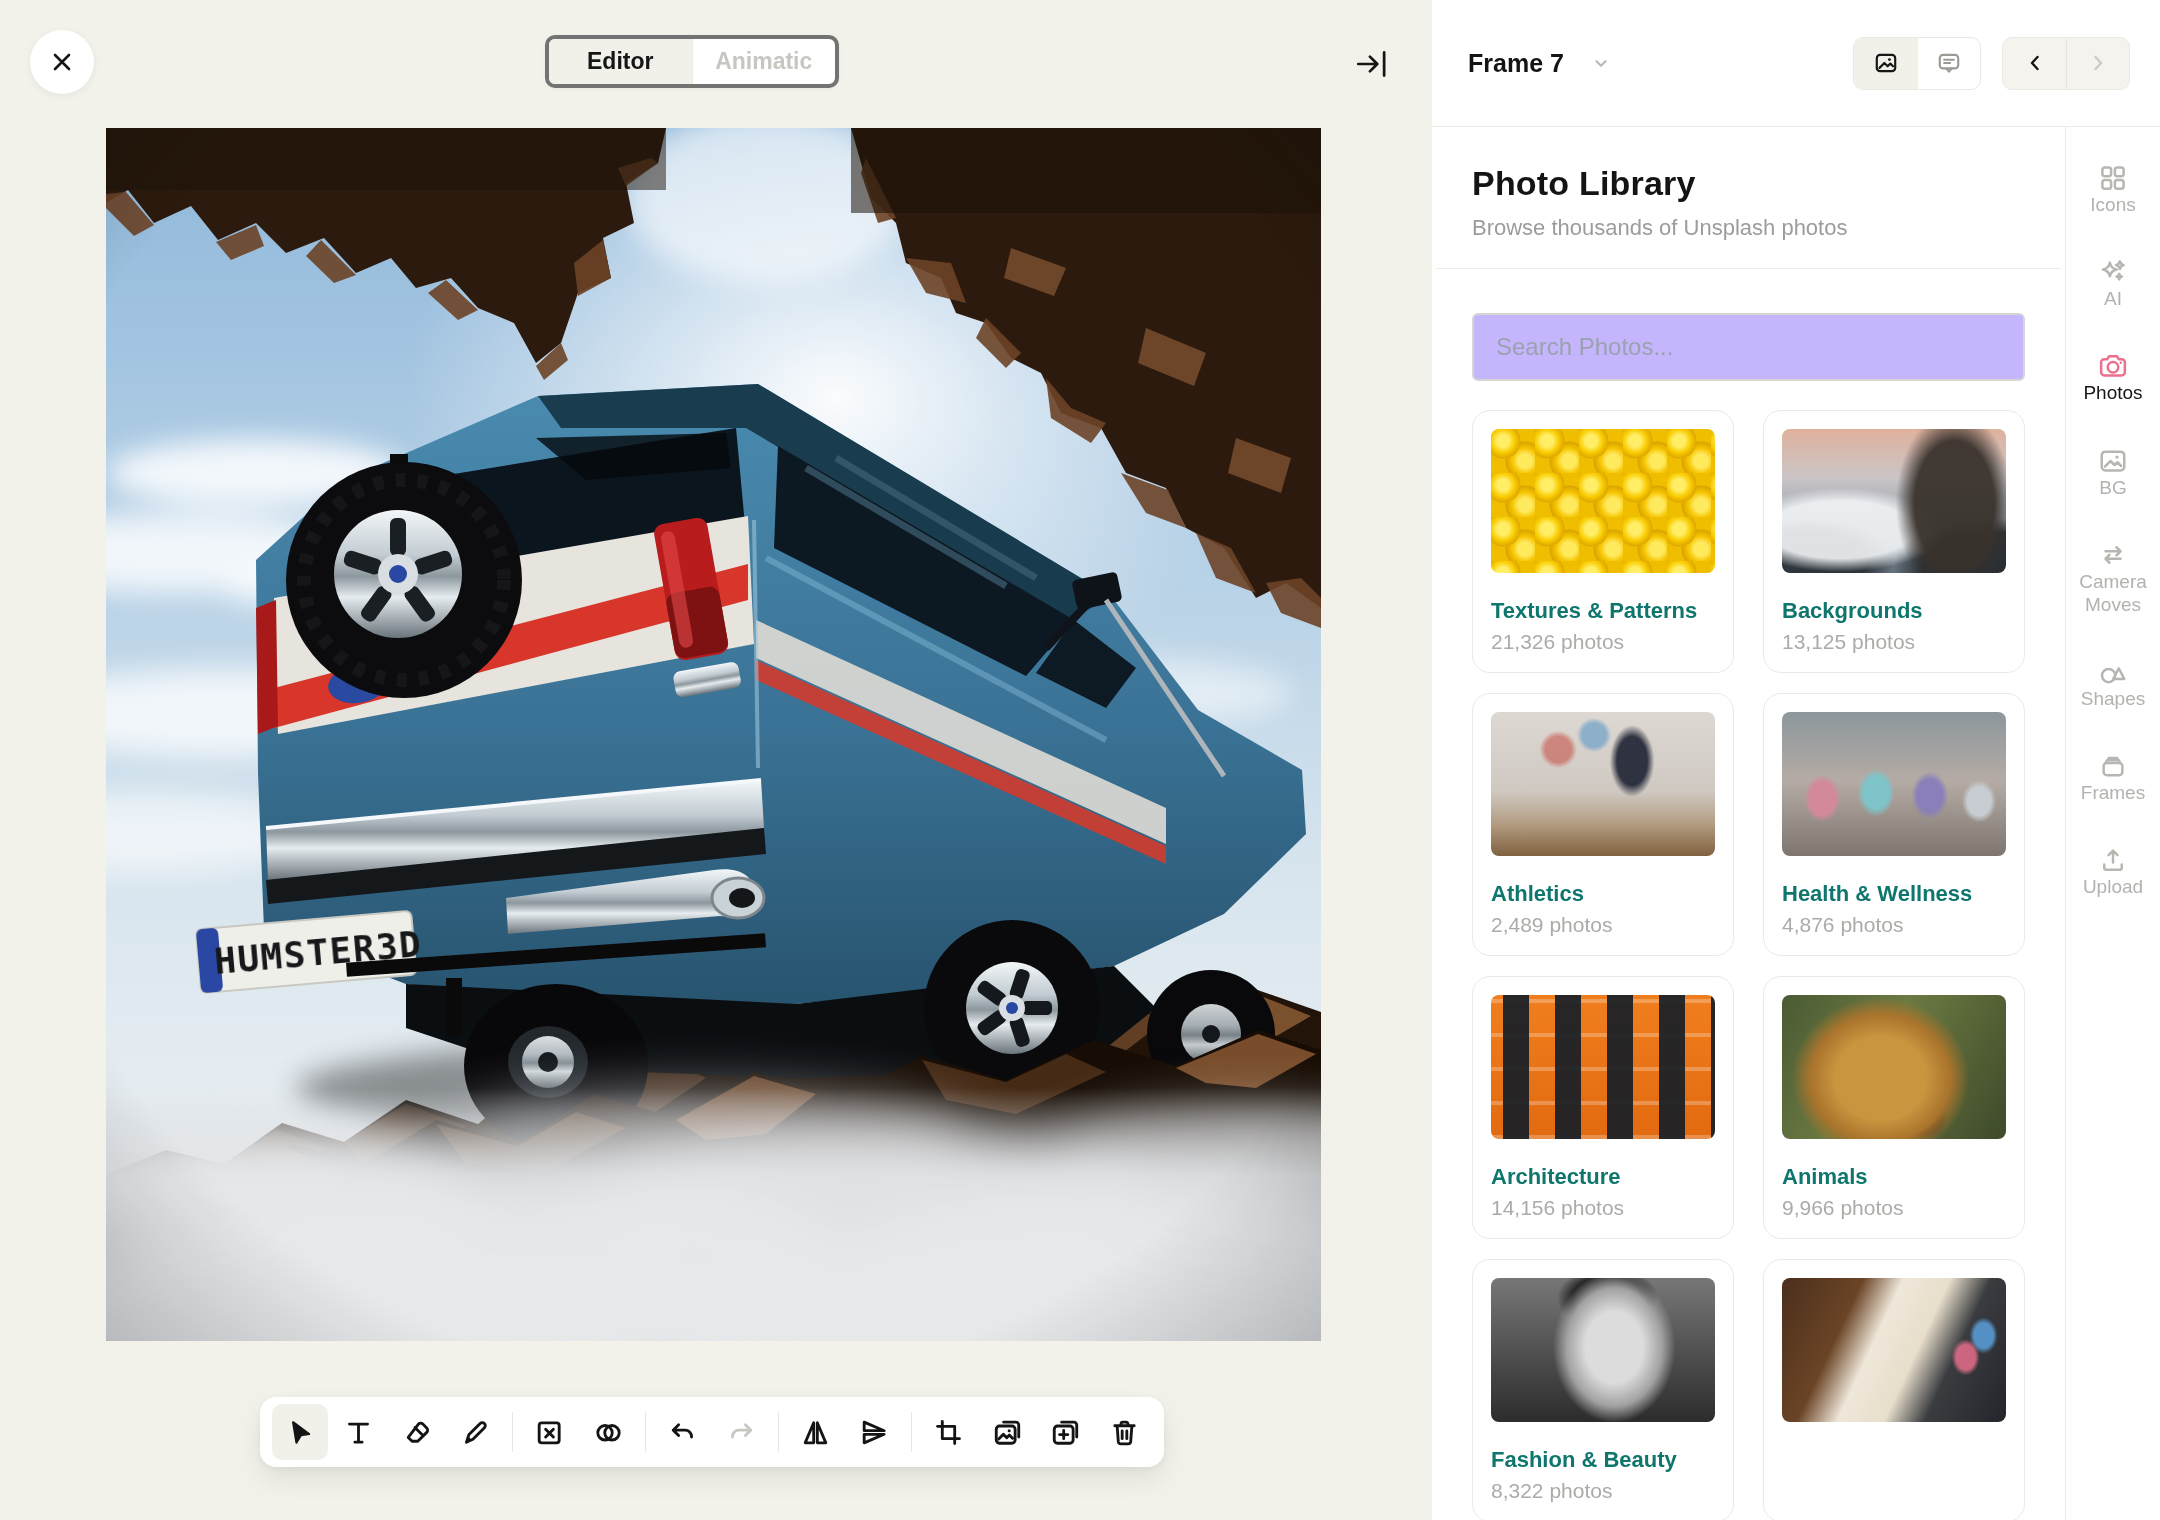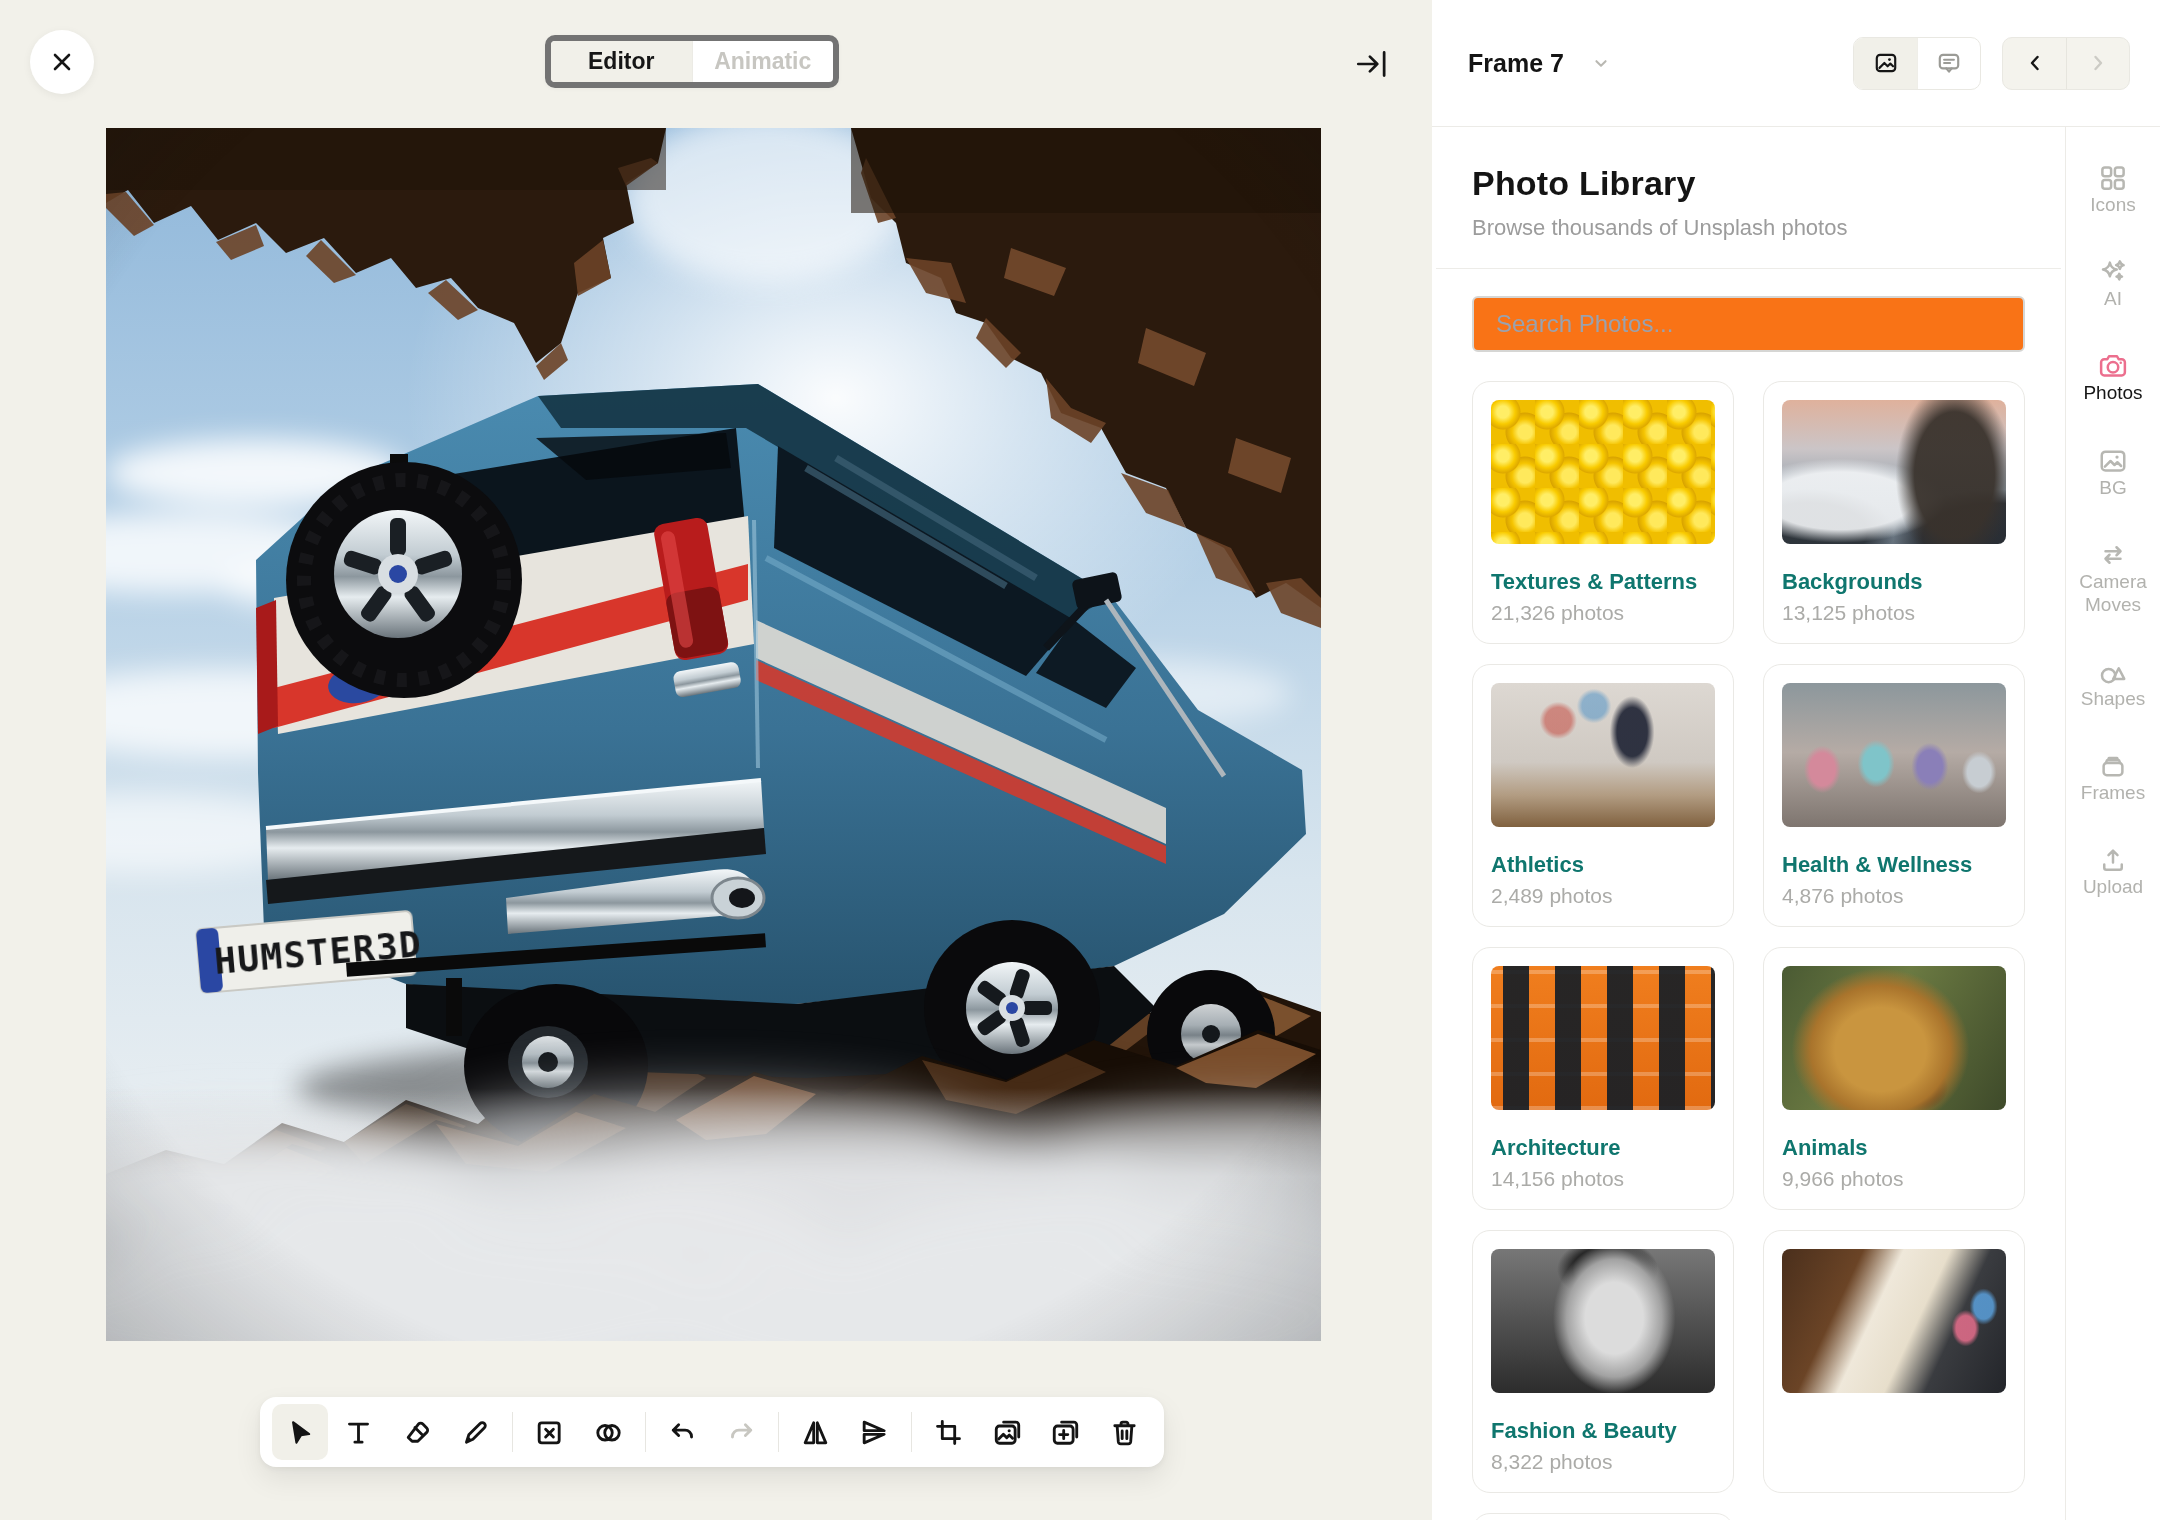--- a/index.html
+++ b/index.html
@@ -5,21 +5,21 @@
   * { margin:0; padding:0; box-sizing:border-box; }
   html,body { width:2160px; height:1520px; font-family:"Liberation Sans",sans-serif; }
   .app { position:relative; width:2160px; height:1520px; background:#F2F1EA; overflow:hidden; }
 
   
   .stage { position:absolute; left:0; top:0; width:1432px; height:1520px; }
   .close-btn { position:absolute; left:30px; top:30px; width:64px; height:64px; border-radius:50%;
     background:#FFFFFF; display:flex; align-items:center; justify-content:center;
     box-shadow:0 2px 8px rgba(0,0,0,.06); cursor:pointer; }
   .mode-toggle { position:absolute; left:545px; top:35px; width:294px; height:53px; background:#FFFFFF;
-    border:6px solid #737373; border-radius:10px; display:flex; overflow:hidden;
+    border:4px solid #737373; border-radius:10px; display:flex; overflow:hidden;
     box-shadow:0 1px 4px rgba(0,0,0,.04); }
   .mode-tab { flex:1; display:flex; align-items:center; justify-content:center; font-size:23px; font-weight:700; cursor:pointer; }
   .mode-tab.active { background:#F1F0E9; color:#161616; }
   .mode-tab.inactive { color:#C7C6C1; }
   .mode-tab:first-child { border-right:1px solid #ECEBE5; }
   .collapse-btn { position:absolute; left:1348px; top:40px; width:48px; height:48px; display:flex;
     align-items:center; justify-content:center; cursor:pointer; }
 
   .canvas-wrap { position:absolute; left:106px; top:128px; width:1215px; height:1213px; }
   .canvas-wrap svg { display:block; width:100%; height:100%; }
@@ -45,22 +45,22 @@
   .seg1 .seg-btn + .seg-btn { border-left:1px solid #EFEEE8; }
   .seg2 { margin-left:21px; background:#F4F3ED; }
   .seg2 .seg-btn { background:transparent; }
   .seg2 .seg-btn + .seg-btn { border-left:1px solid #E6E5DE; }
 
   .panel-body { flex:1; display:flex; min-height:0; }
   .content { flex:1; padding:0 40px; overflow:hidden; }
   .lib-title { margin-top:37px; font-size:34px; font-weight:700; color:#141414; letter-spacing:.2px; }
   .lib-sub { margin-top:12px; font-size:22px; color:#9C9C9C; }
   .content-divider { height:1px; background:#EDECE8; margin:27px -36px 0; }
-  .search { margin-top:27px; width:100%; height:56px; border:2px solid #D6D6D4; border-radius:6px;
-    font-size:24px; color:#333; padding:0 22px; background:#f97316; outline:none; font-family:"Liberation Sans",sans-serif; }
+  .search { margin-top:44px; width:100%; height:68px; border:2px solid #D6D6D4; border-radius:6px;
+    font-size:24px; color:#333; padding:0 22px; background:#c4b5fd; outline:none; font-family:"Liberation Sans",sans-serif; }
   .search::placeholder { color:#9AA2AF; }
 
   .cards { margin-top:29px; display:grid; grid-template-columns:1fr 1fr; column-gap:29px; row-gap:20px; }
   .card { background:#FFFFFF; border:1px solid #EAE9E5; border-radius:18px; padding:18px; cursor:pointer; }
   .card-img { height:144px; border-radius:8px; }
   .card-name { margin-top:25px; font-size:22px; font-weight:700; color:#0f766e; }
   .card-count { margin-top:6px; font-size:21px; color:#ABABA8; }
 
   
   .img-c0 { background-color:#F0BE00;

